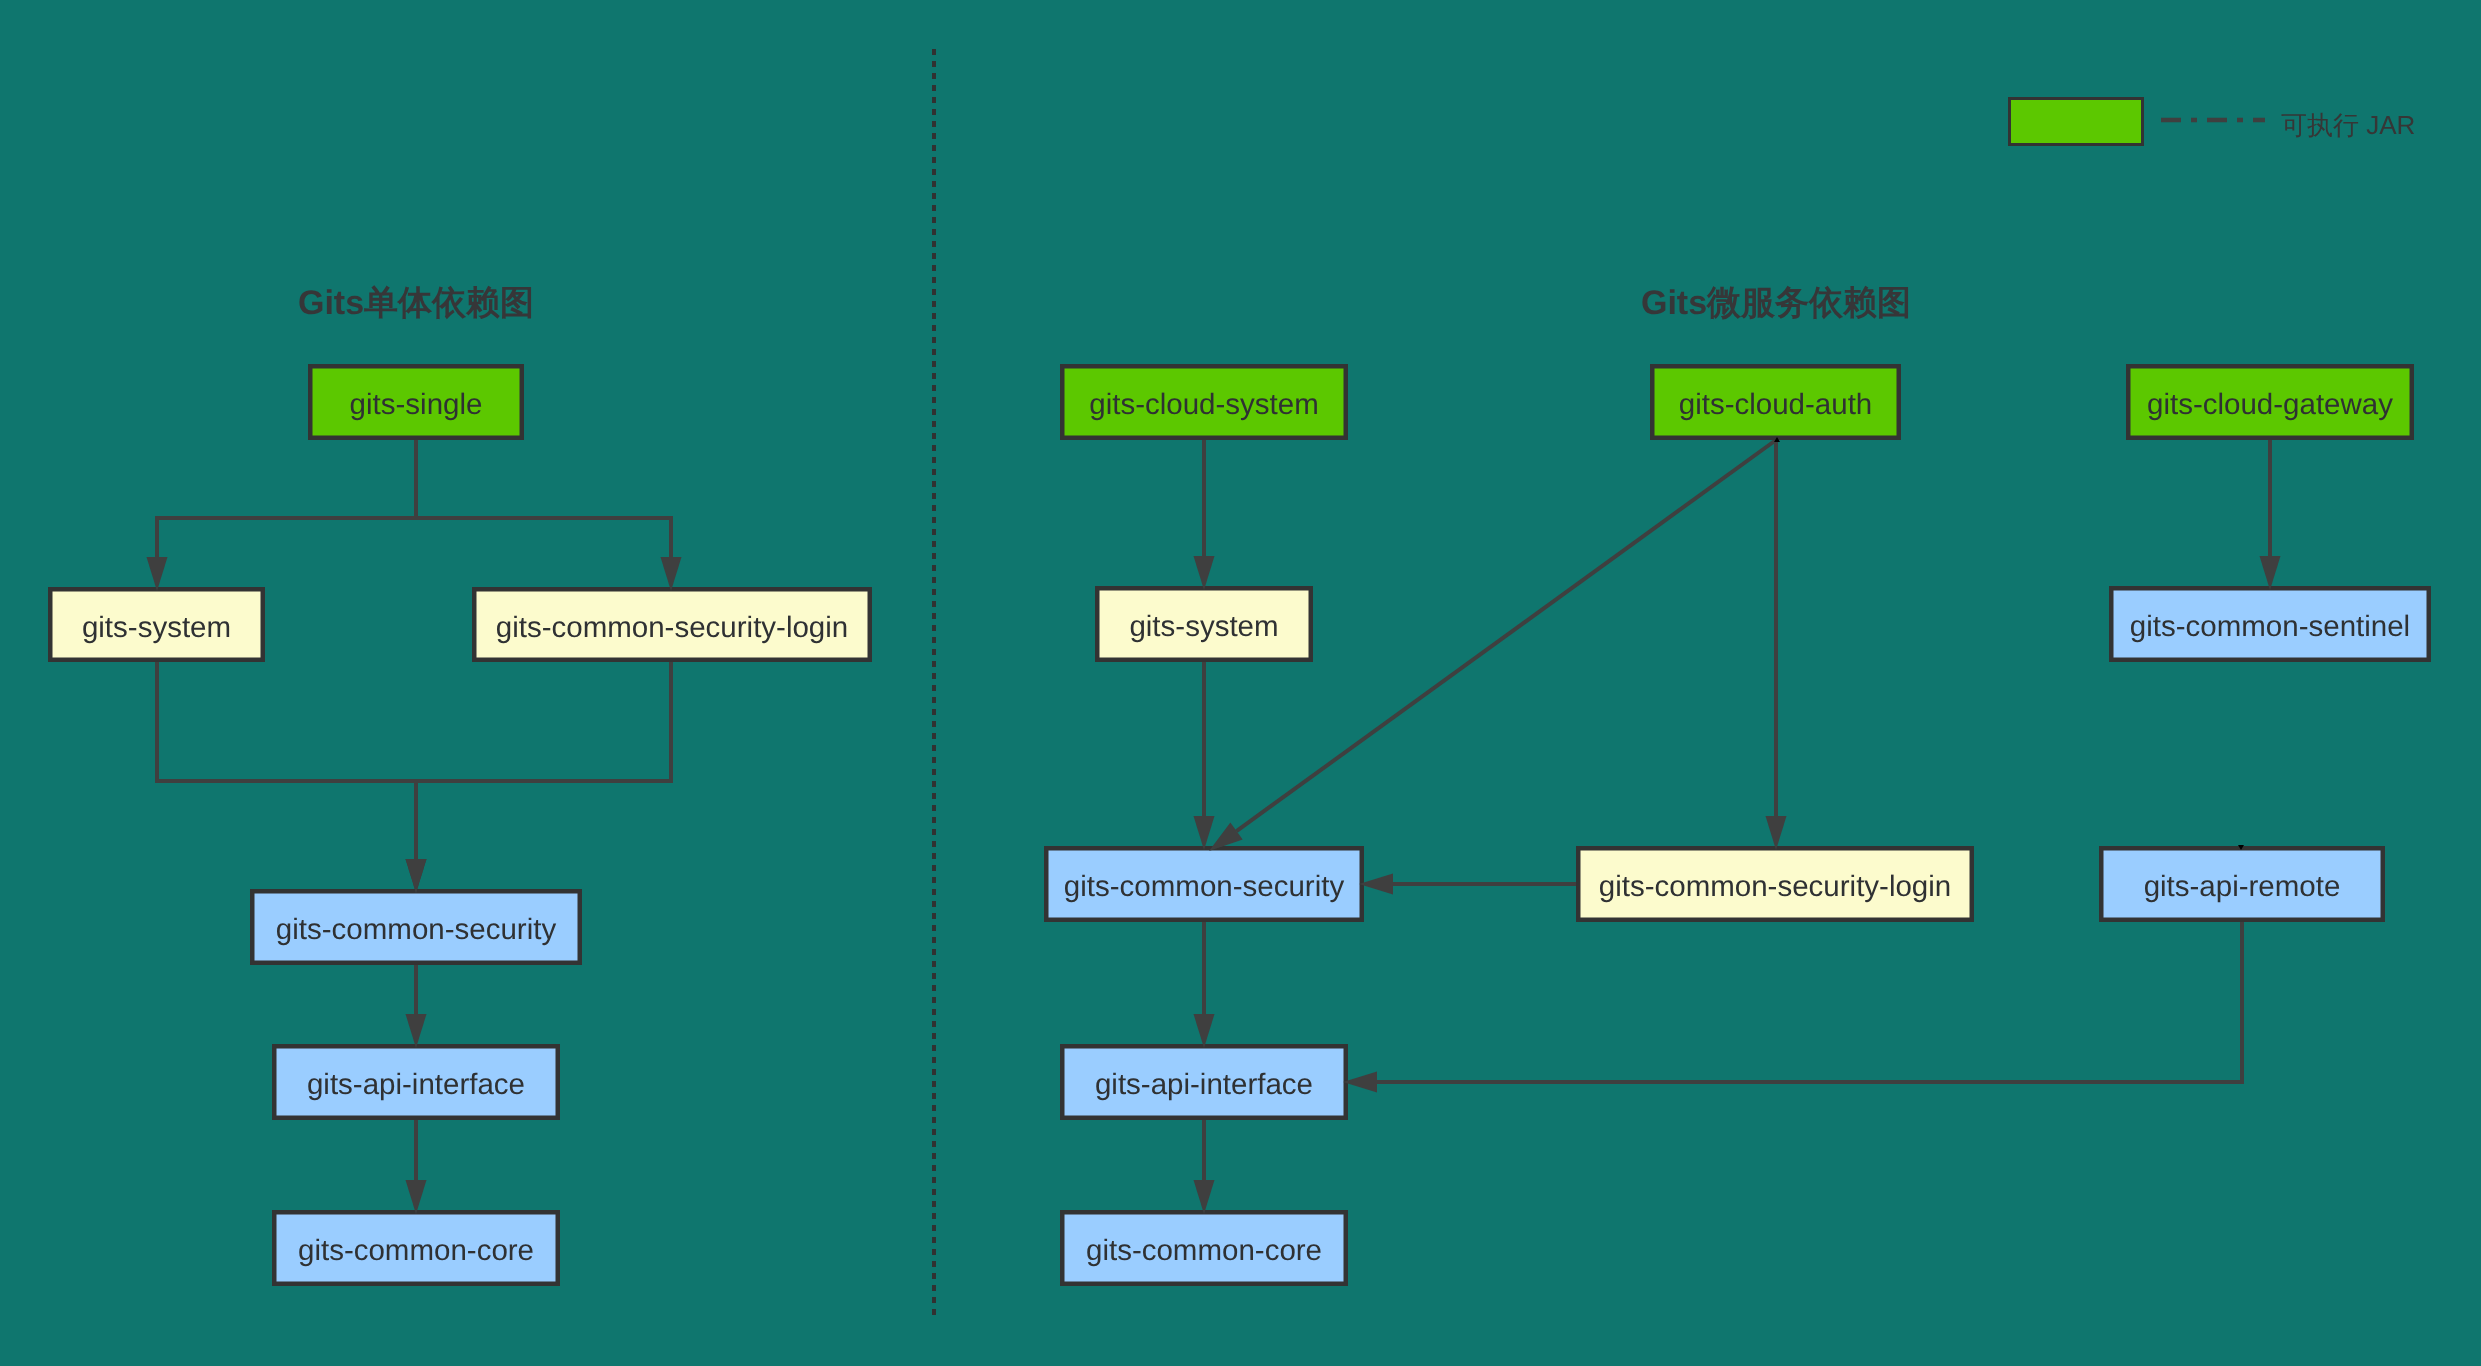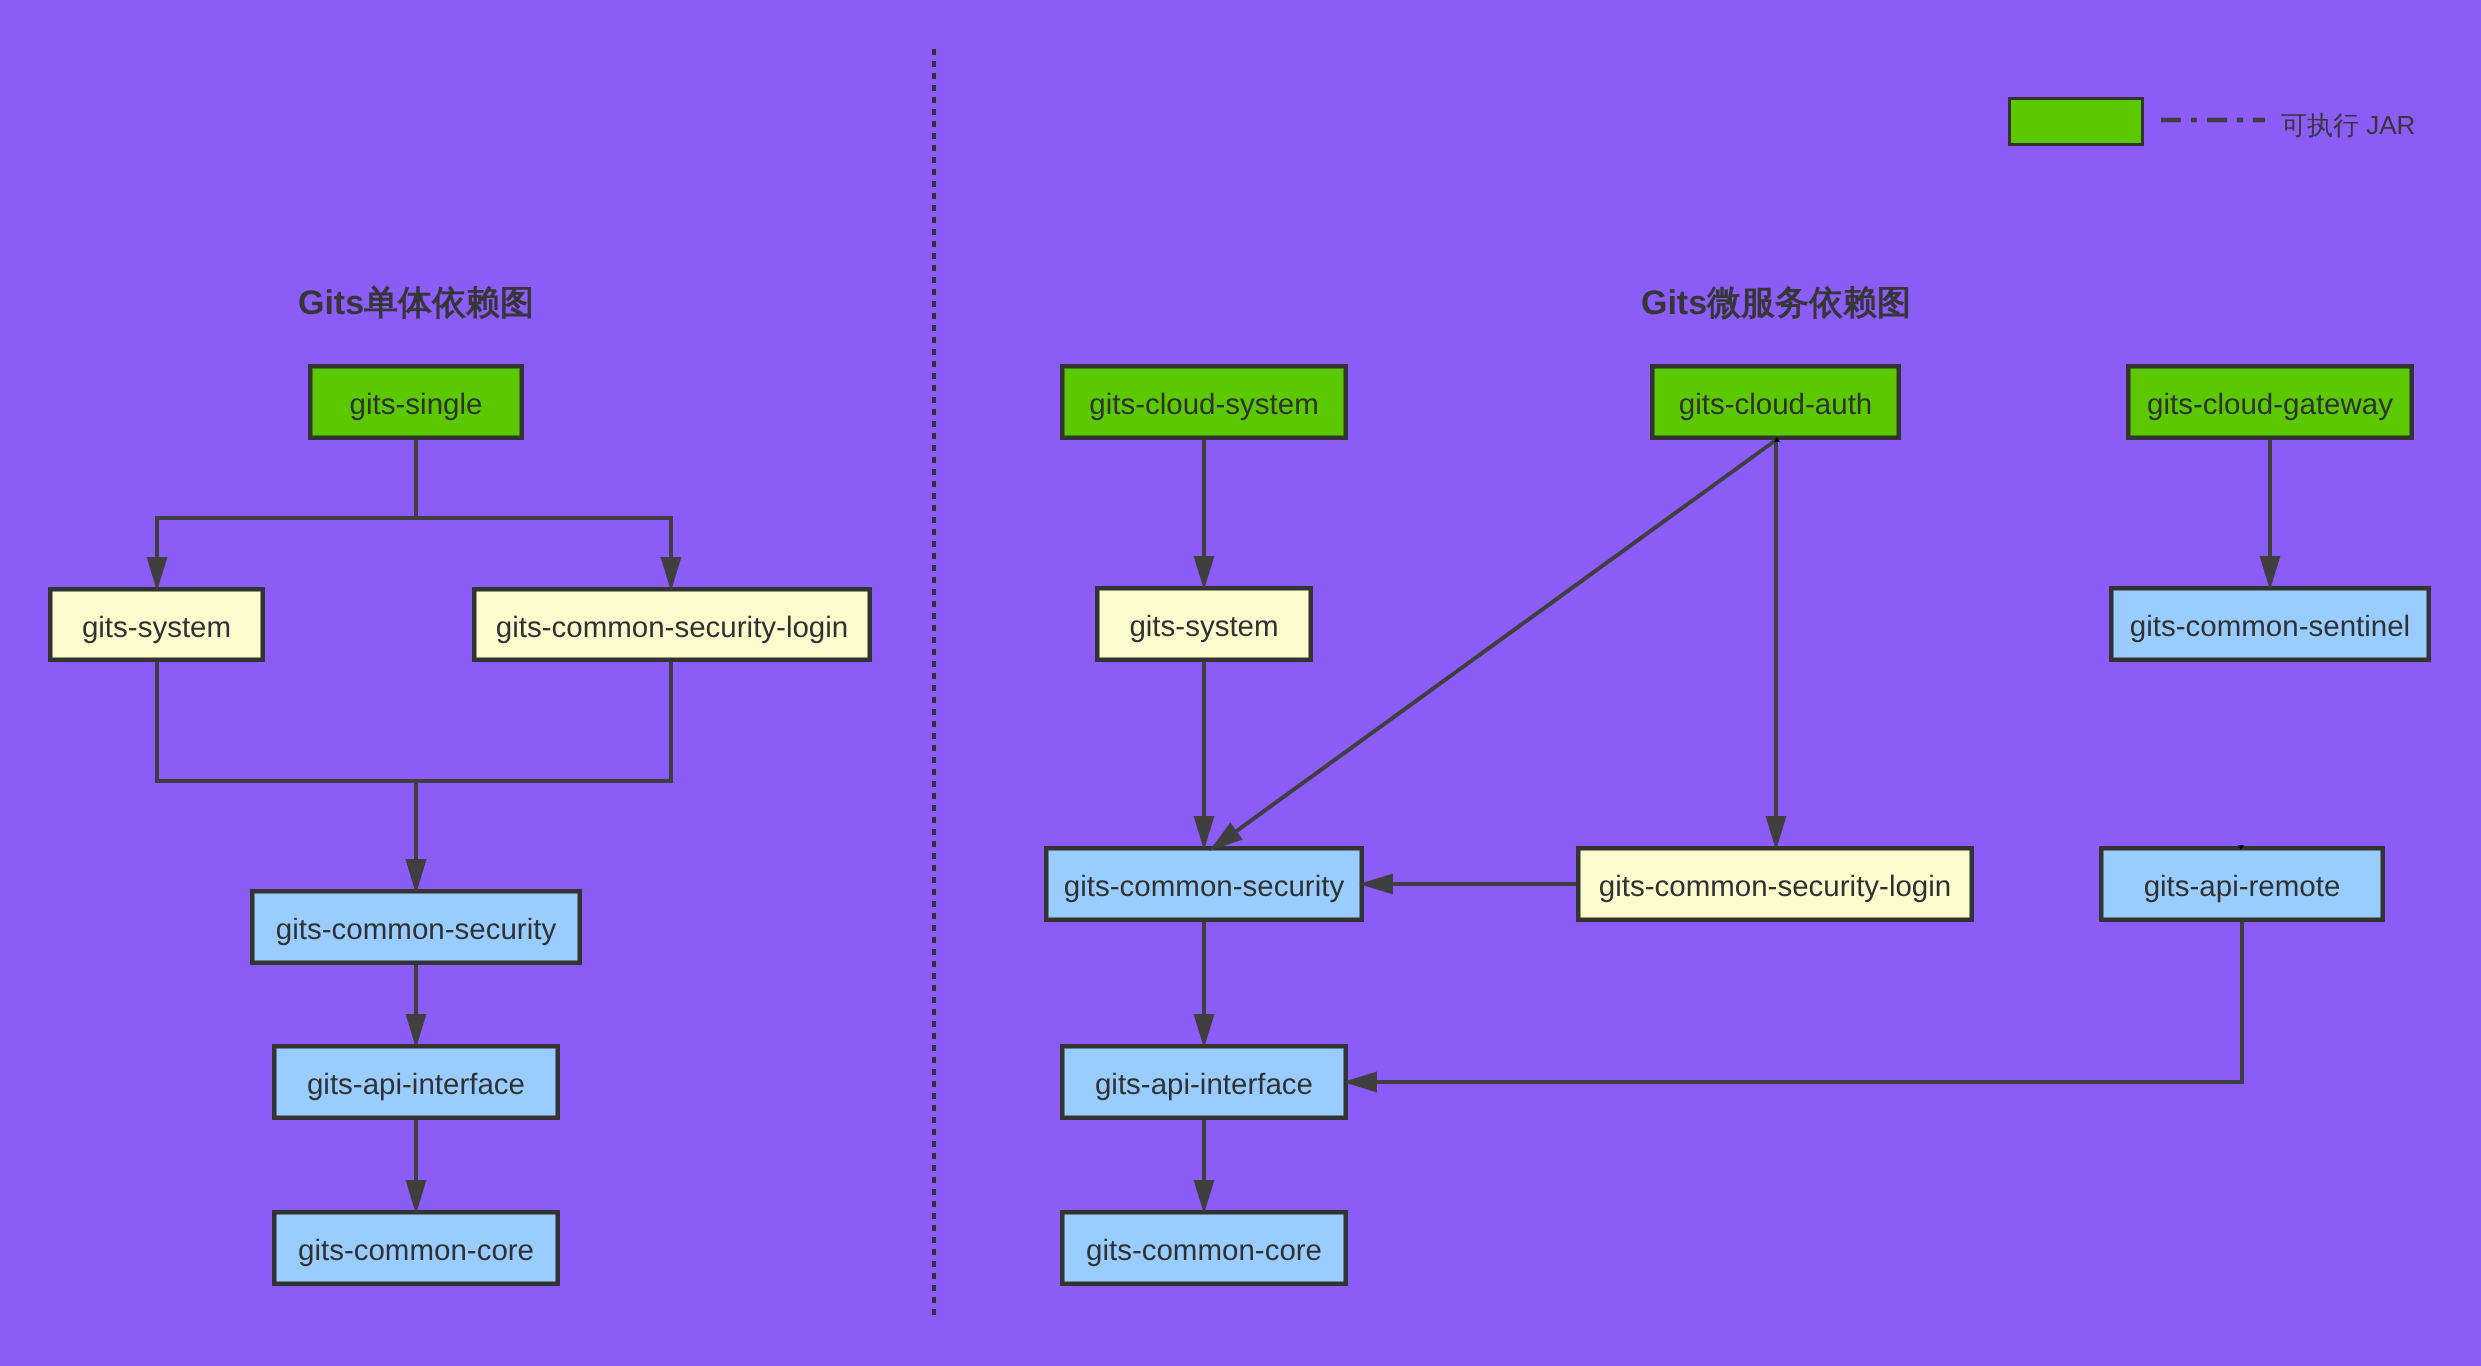--- a/index.html
+++ b/index.html
@@ -1,18 +1,18 @@
 <!DOCTYPE html>
 <html><head>
 <meta charset="utf-8">
 <title>Gits Dependency Diagram</title>
 <style>
   html,body{margin:0;padding:0;background:#000;}
   text{text-rendering:geometricPrecision;transform:translateZ(0);}
-  #page{position:relative;width:2481px;height:1366px;background:#8b5cf6;overflow:hidden;}
+  #page{position:relative;width:2481px;height:1366px;background:#0f766e;overflow:hidden;}
   svg{display:block;}
   .nodeLabel{font-family:"Liberation Sans",sans-serif;font-size:29.5px;fill:#2f3133;text-anchor:middle;}
   .diagTitle{font-family:"Liberation Sans",sans-serif;font-size:34px;font-weight:bold;fill:#363638;text-anchor:middle;}
   .legendLabel{font-family:"Liberation Sans",sans-serif;font-size:26px;fill:#363636;}
 </style>
 </head>
 <body>
 
 <div id="page">
   <svg id="svg" width="2481" height="1366" viewBox="0 0 2481 1366">

